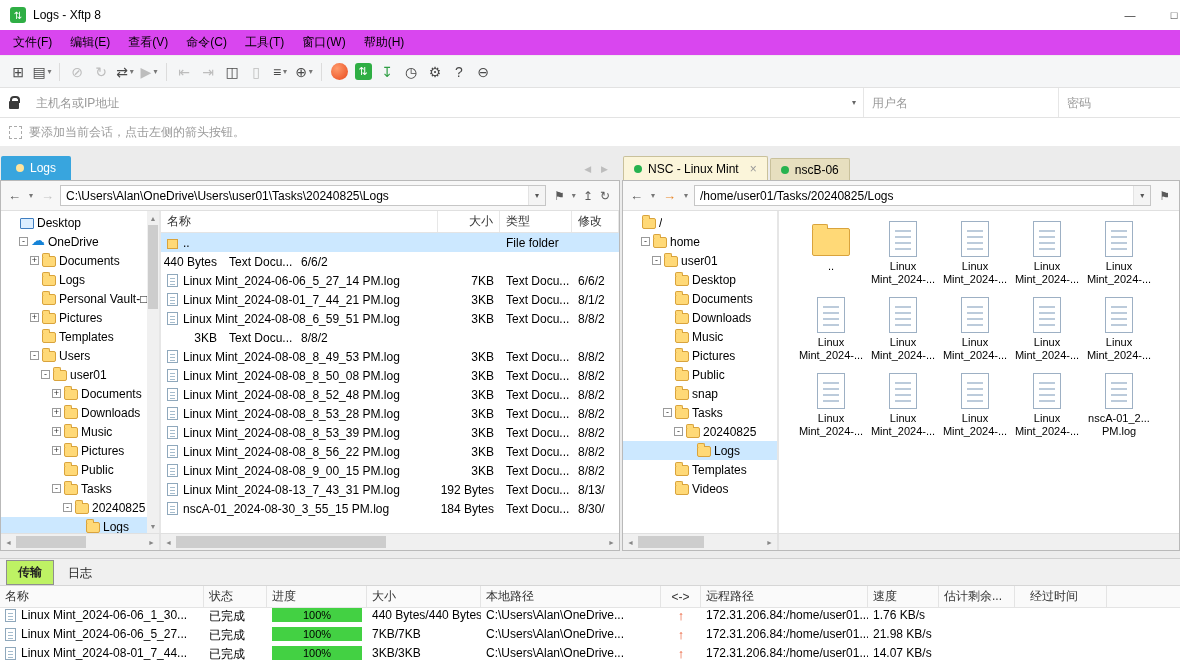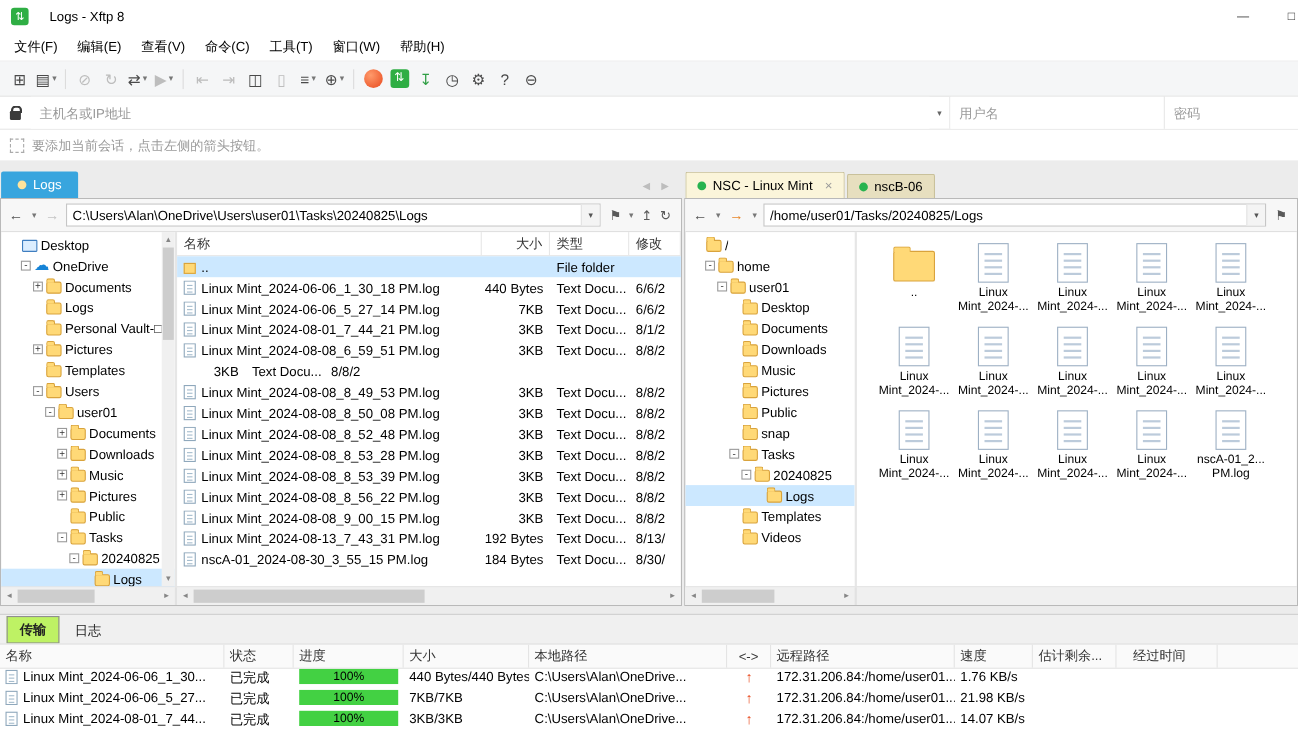--- a/index.html
+++ b/index.html
@@ -2,26 +2,26 @@
 <html><head>
 <meta charset="utf-8">
 <style>
   * { box-sizing: border-box; margin: 0; padding: 0; }
   html,body { width:1180px; height:670px; overflow:hidden; }
   body { font-family:"Liberation Sans", sans-serif; font-size:12px; color:#000; background:#ececec; display:flex; flex-direction:column; }
 
   
   .titlebar{height:30px;background:#fff;display:flex;align-items:center;padding:0 0 0 10px;flex:none;}
   .appicon{width:16px;height:16px;background:#2fae44;border-radius:3px;color:#fff;font-size:10px;display:flex;align-items:center;justify-content:center;flex:none;}
-  .wtitle{margin-left:19px;}
+  .wtitle{margin-left:7px;}
   .wcontrols{margin-left:auto;margin-right:-16px;display:flex;}
   .wbtn{width:44px;height:30px;display:flex;align-items:center;justify-content:center;font-size:11px;color:#333;}
 
   
-  .menubar{height:26px;background:#ffffff;border-bottom:1px solid #ededed;display:flex;align-items:center;padding:0 4px;flex:none;}
+  .menubar{height:26px;background:#d946ef;border-bottom:1px solid #ededed;display:flex;align-items:center;padding:0 4px;flex:none;}
   .mitem{padding:4px 9px;}
 
   
   .toolbar{height:32px;background:#f5f6f7;border-bottom:1px solid #e2e2e2;display:flex;align-items:center;padding:0 6px;flex:none;}
   .tbtn{min-width:24px;height:24px;display:flex;align-items:center;justify-content:center;color:#4a4a4a;font-size:14px;padding:0 2px;}
   .tbtn .caret{font-size:8px;color:#777;margin-left:2px;}
   .tbtn .caret:empty{display:none;}
   .tbtn.dis{color:#bdbdbd;}
   .tbtn.sep{min-width:1px;width:1px;height:18px;background:#dcdcdc;padding:0;margin:0 5px;}
   .tbtn.brand-red .glyph{width:17px;height:17px;border-radius:50%;background:radial-gradient(circle at 35% 32%, #ff9a6b, #e8491d);color:transparent;display:block;}
@@ -495,24 +495,20 @@
                 <div class="lc-name">
                   <span class="fic fic-folder"></span>
                   <span class="fname">..</span>
                 </div>
                 <div class="lc-size"></div>
                 <div class="lc-type">File folder</div>
                 <div class="lc-mod"></div>
               </div>
 
               <div class="fl-row">
-                <div class="lc-name">
-                  <span class="fic"></span>
-                  <span class="fname">Linux Mint_2024-06-06_1_30_18 PM.log</span>
-                </div>
                 <div class="lc-size">440 Bytes</div>
                 <div class="lc-type">Text Docu...</div>
                 <div class="lc-mod">6/6/2</div>
               </div>
 
               <div class="fl-row">
                 <div class="lc-name">
                   <span class="fic"></span>
                   <span class="fname">Linux Mint_2024-06-06_5_27_14 PM.log</span>
                 </div>

